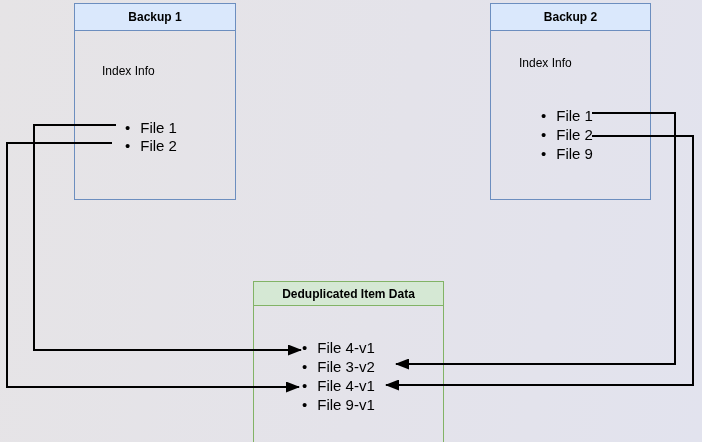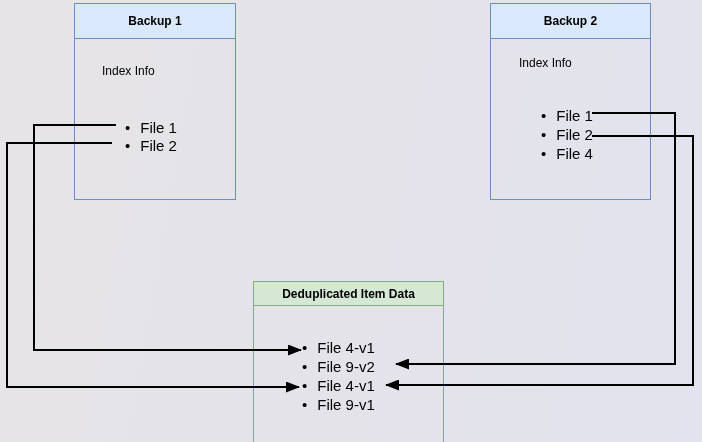--- a/index.html
+++ b/index.html
@@ -31,21 +31,21 @@
     align-items: center;
     justify-content: center;
   }
   .node.green .node-header {
     border-bottom-color: #82b366;
     background: #d5e8d4;
   }
   .backup1 { left: 74px; top: 3px; width: 162px; height: 197px; }
   .backup2 { left: 473px; top: 3px; width: 161px; height: 197px; margin-left: 17px; }
   .dedup   { left: 253px; top: 281px; width: 191px; height: 192px; }
-  .backup1 .node-header, .backup2 .node-header { height: 35px; }
+  .backup1 .node-header, .backup2 .node-header { height: 27px; }
   .dedup .node-header { height: 24px; }
 
   .index-label {
     position: absolute;
     font-size: 12px;
     line-height: 18px;
     white-space: nowrap;
   }
   .backup1 .index-label { left: 27px; top: 58px; }
   .backup2 .index-label { left: 28px; top: 50px; }
@@ -104,37 +104,37 @@
       <li class="file-row">
         <span class="bullet">•</span>
         <span>File 1</span>
       </li>
       <li class="file-row">
         <span class="bullet">•</span>
         <span>File 2</span>
       </li>
       <li class="file-row">
         <span class="bullet">•</span>
-        <span>File 4</span>
+        <span>File 9</span>
       </li>
     </ul>
   </div>
 
   <div class="node green dedup">
     <div class="node-header">
       <span>Deduplicated Item Data</span>
     </div>
     <ul class="file-list">
       <li class="file-row">
         <span class="bullet">•</span>
         <span>File 4-v1</span>
       </li>
       <li class="file-row">
         <span class="bullet">•</span>
-        <span>File 9-v2</span>
+        <span>File 3-v2</span>
       </li>
       <li class="file-row">
         <span class="bullet">•</span>
         <span>File 4-v1</span>
       </li>
       <li class="file-row">
         <span class="bullet">•</span>
         <span>File 9-v1</span>
       </li>
     </ul>

